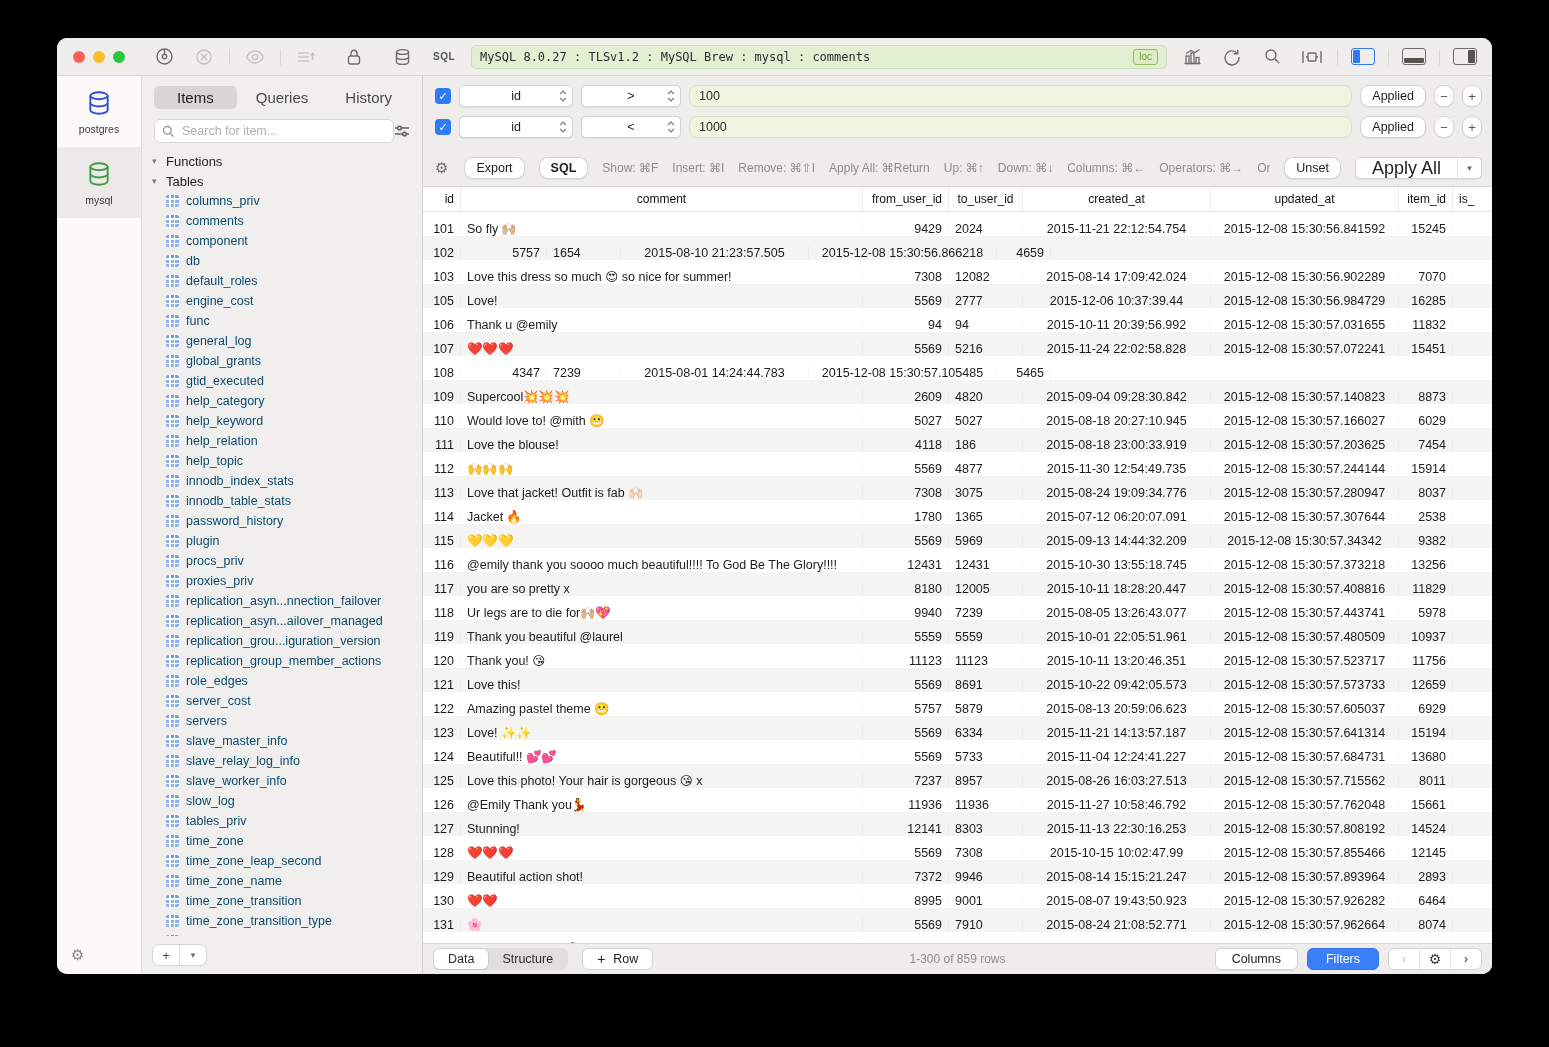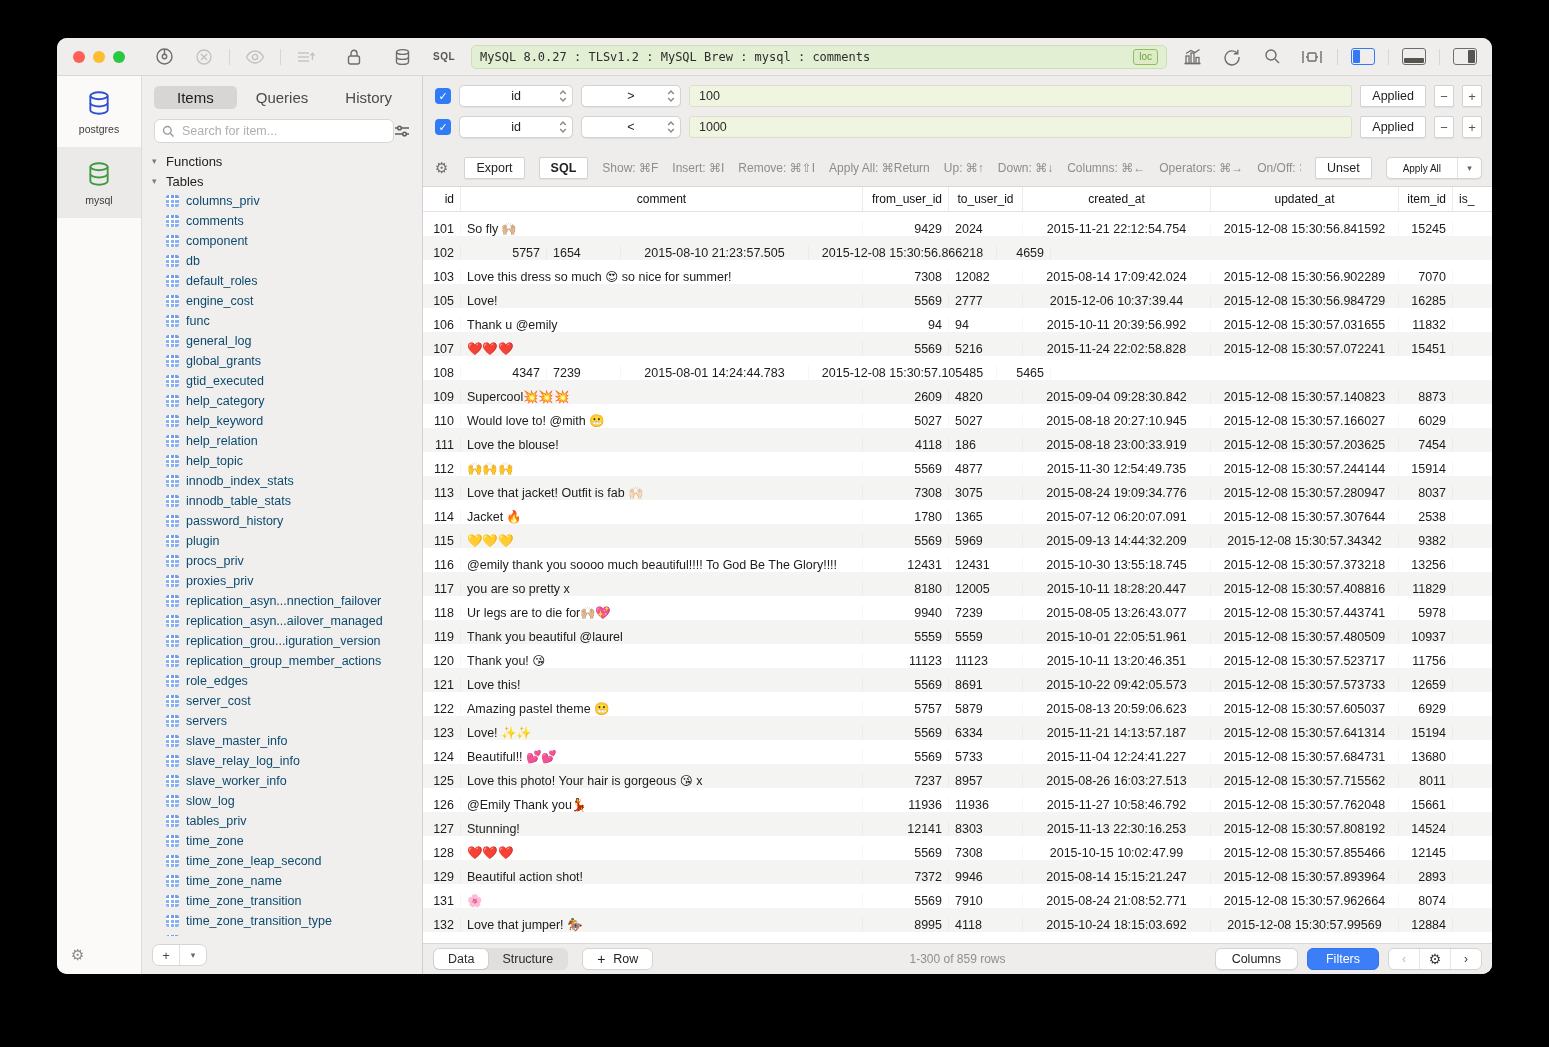--- a/index.html
+++ b/index.html
@@ -63,29 +63,29 @@
   .main{flex:1;display:flex;flex-direction:column;min-width:0;background:#eeedec;}
 
   
   .filters{flex:none;padding:9px 10px 6px 12px;display:flex;flex-direction:column;gap:9px;}
   .filter-row{display:flex;align-items:center;gap:8px;height:22px;}
   .fcheck{width:16px;height:16px;border-radius:4px;background:#2f7cf6;color:#fff;font-size:11px;display:flex;align-items:center;justify-content:center;flex:none;cursor:pointer;}
   .fselect{height:22px;background:#fff;border:1px solid #d4d3d1;border-radius:5px;box-shadow:0 .5px 1px rgba(0,0,0,.06);
     display:flex;align-items:center;justify-content:center;position:relative;font-size:12.5px;color:#222;cursor:pointer;flex:none;}
   .fselect.fld{width:114px;}.fselect.op{width:100px;}
   .fselect .stepper{position:absolute;right:5px;top:3px;color:#8a8988;}
-  .fvalue{flex:1;height:22px;background:#eff5e0;border:1px solid #dcdfc8;border-radius:3px;display:flex;align-items:center;padding:0 9px;font-size:12.5px;color:#2b2b2b;min-width:0;}
-  .btn{height:22px;background:#fff;border:1px solid #d4d3d1;border-radius:2px;box-shadow:0 .5px 1px rgba(0,0,0,.06);
+  .fvalue{flex:1;height:22px;background:#eff5e0;border:1px solid #dcdfc8;border-radius:8px;display:flex;align-items:center;padding:0 9px;font-size:12.5px;color:#2b2b2b;min-width:0;}
+  .btn{height:22px;background:#fff;border:1px solid #d4d3d1;border-radius:9px;box-shadow:0 .5px 1px rgba(0,0,0,.06);
     display:inline-flex;align-items:center;justify-content:center;font-size:12.5px;color:#222;padding:0 11px;cursor:pointer;flex:none;}
   .btn.sq{width:20px;padding:0;font-size:13px;color:#555;}
   .shortcut-row{display:flex;align-items:center;gap:14px;height:24px;}
   .gear-btn{font-size:15px;color:#6f6e6c;margin-right:2px;cursor:pointer;}
   .shortcuts{display:flex;align-items:center;gap:14px;flex:1;min-width:0;overflow:hidden;font-size:12px;color:#8e8d8b;white-space:nowrap;}
   .apply-all{height:22px;background:#fff;border:1px solid #d4d3d1;border-radius:5px;box-shadow:0 .5px 1px rgba(0,0,0,.06);display:inline-flex;align-items:stretch;cursor:pointer;flex:none;}
-  .apply-all .lbl{padding:0 16px;display:flex;align-items:center;font-size:10px;color:#222;}
+  .apply-all .lbl{padding:0 16px;display:flex;align-items:center;font-size:18px;color:#222;}
   .apply-all .dd{width:24px;border-left:1px solid #e4e3e1;display:flex;align-items:center;justify-content:center;color:#666;font-size:9px;}
 
   
   .table-wrap{flex:1;background:#fff;min-height:0;overflow:hidden;display:flex;flex-direction:column;border-top:1px solid #d8d7d5;}
   .thead{display:flex;flex:none;height:25px;align-items:stretch;border-bottom:1px solid #e3e2e0;background:#fff;}
   .th{display:flex;align-items:center;justify-content:center;font-size:12px;color:#111;border-right:1px solid #ececea;padding:0 6px;}
   .trow{display:flex;height:24px;align-items:flex-end;flex:none;}
   .tbody{flex:1;overflow:hidden;}
   .tbody .trow:nth-child(even){background:#f4f4f3;}
   .td{display:flex;align-items:center;font-size:12.5px;color:#1c1c1c;padding:0 6px;border-right:1px solid rgba(0,0,0,.035);white-space:nowrap;overflow:hidden;}
@@ -854,20 +854,30 @@
               <div class="td c-id">129</div>
               <div class="td c-comment">Beautiful action shot!</div>
               <div class="td c-from">7372</div>
               <div class="td c-to">9946</div>
               <div class="td c-created">2015-08-14 15:15:21.247</div>
               <div class="td c-updated">2015-12-08 15:30:57.893964</div>
               <div class="td c-item">2893</div>
               <div class="td c-is"></div>
             </div>
 
+            <div class="trow">
+              <div class="td c-id">130</div>
+              <div class="td c-comment">❤️❤️</div>
+              <div class="td c-from">8995</div>
+              <div class="td c-to">9001</div>
+              <div class="td c-created">2015-08-07 19:43:50.923</div>
+              <div class="td c-updated">2015-12-08 15:30:57.926282</div>
+              <div class="td c-item">6464</div>
+              <div class="td c-is"></div>
+            </div>
 
             <div class="trow">
               <div class="td c-id">131</div>
               <div class="td c-comment">🌸</div>
               <div class="td c-from">5569</div>
               <div class="td c-to">7910</div>
               <div class="td c-created">2015-08-24 21:08:52.771</div>
               <div class="td c-updated">2015-12-08 15:30:57.962664</div>
               <div class="td c-item">8074</div>
               <div class="td c-is"></div>

